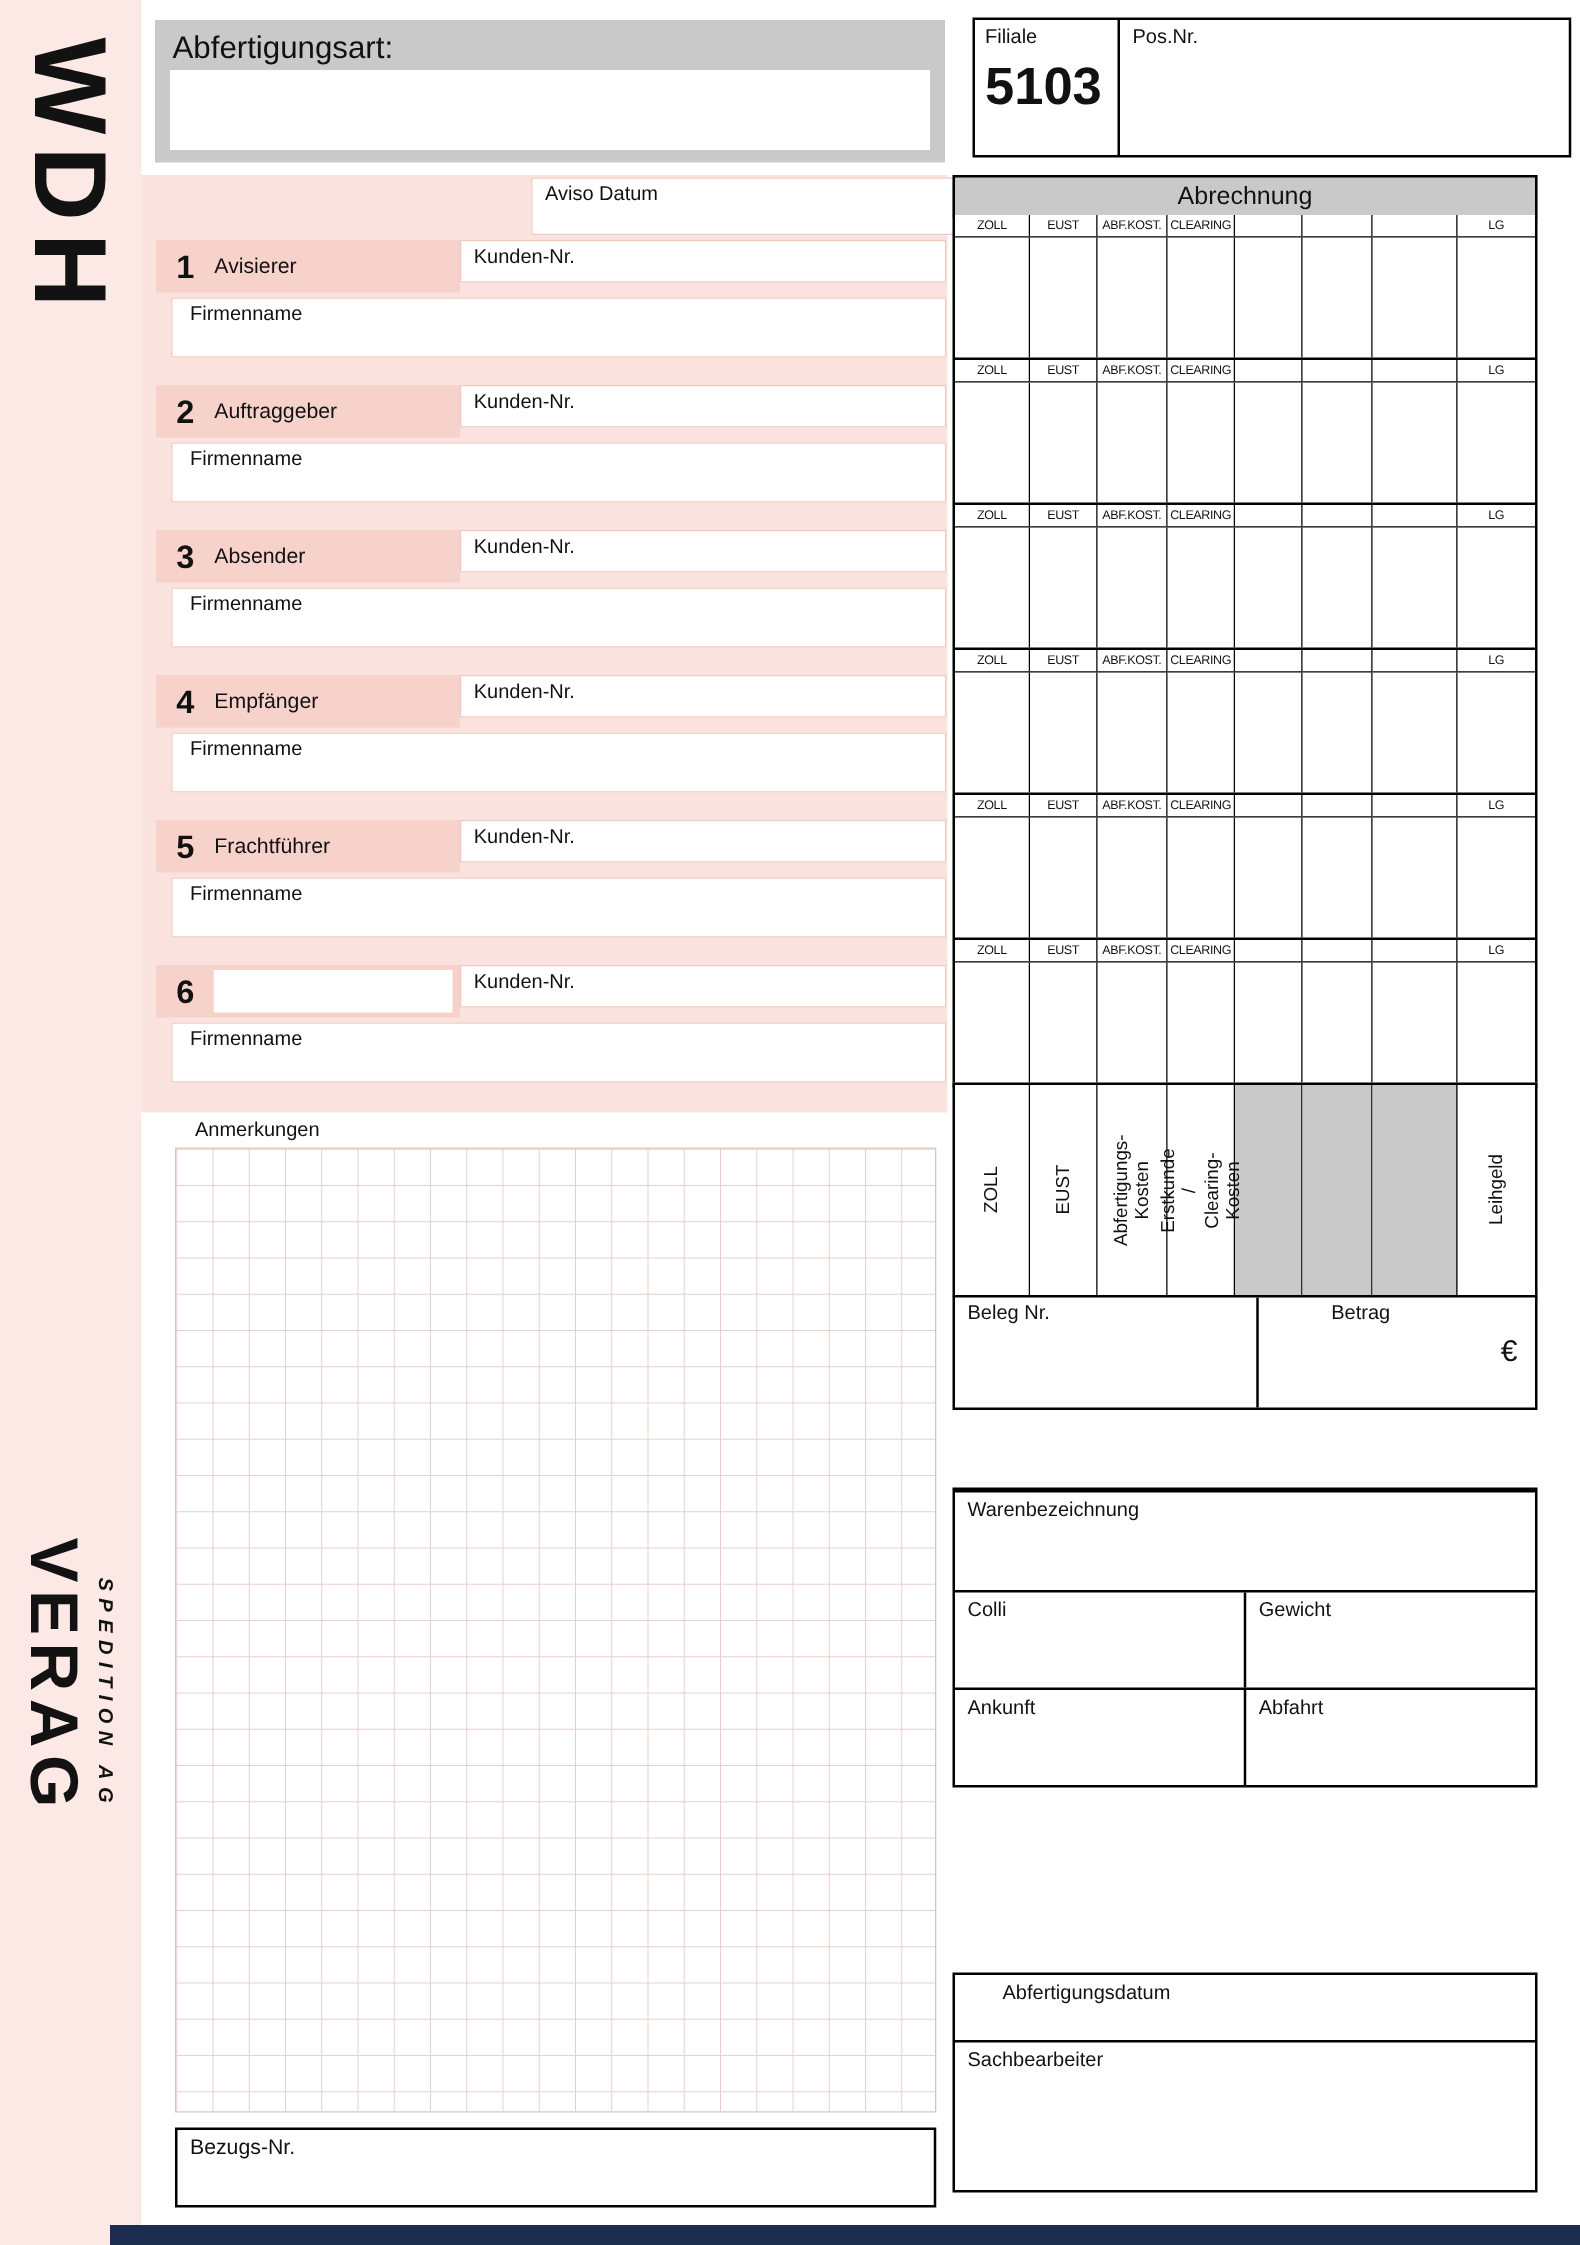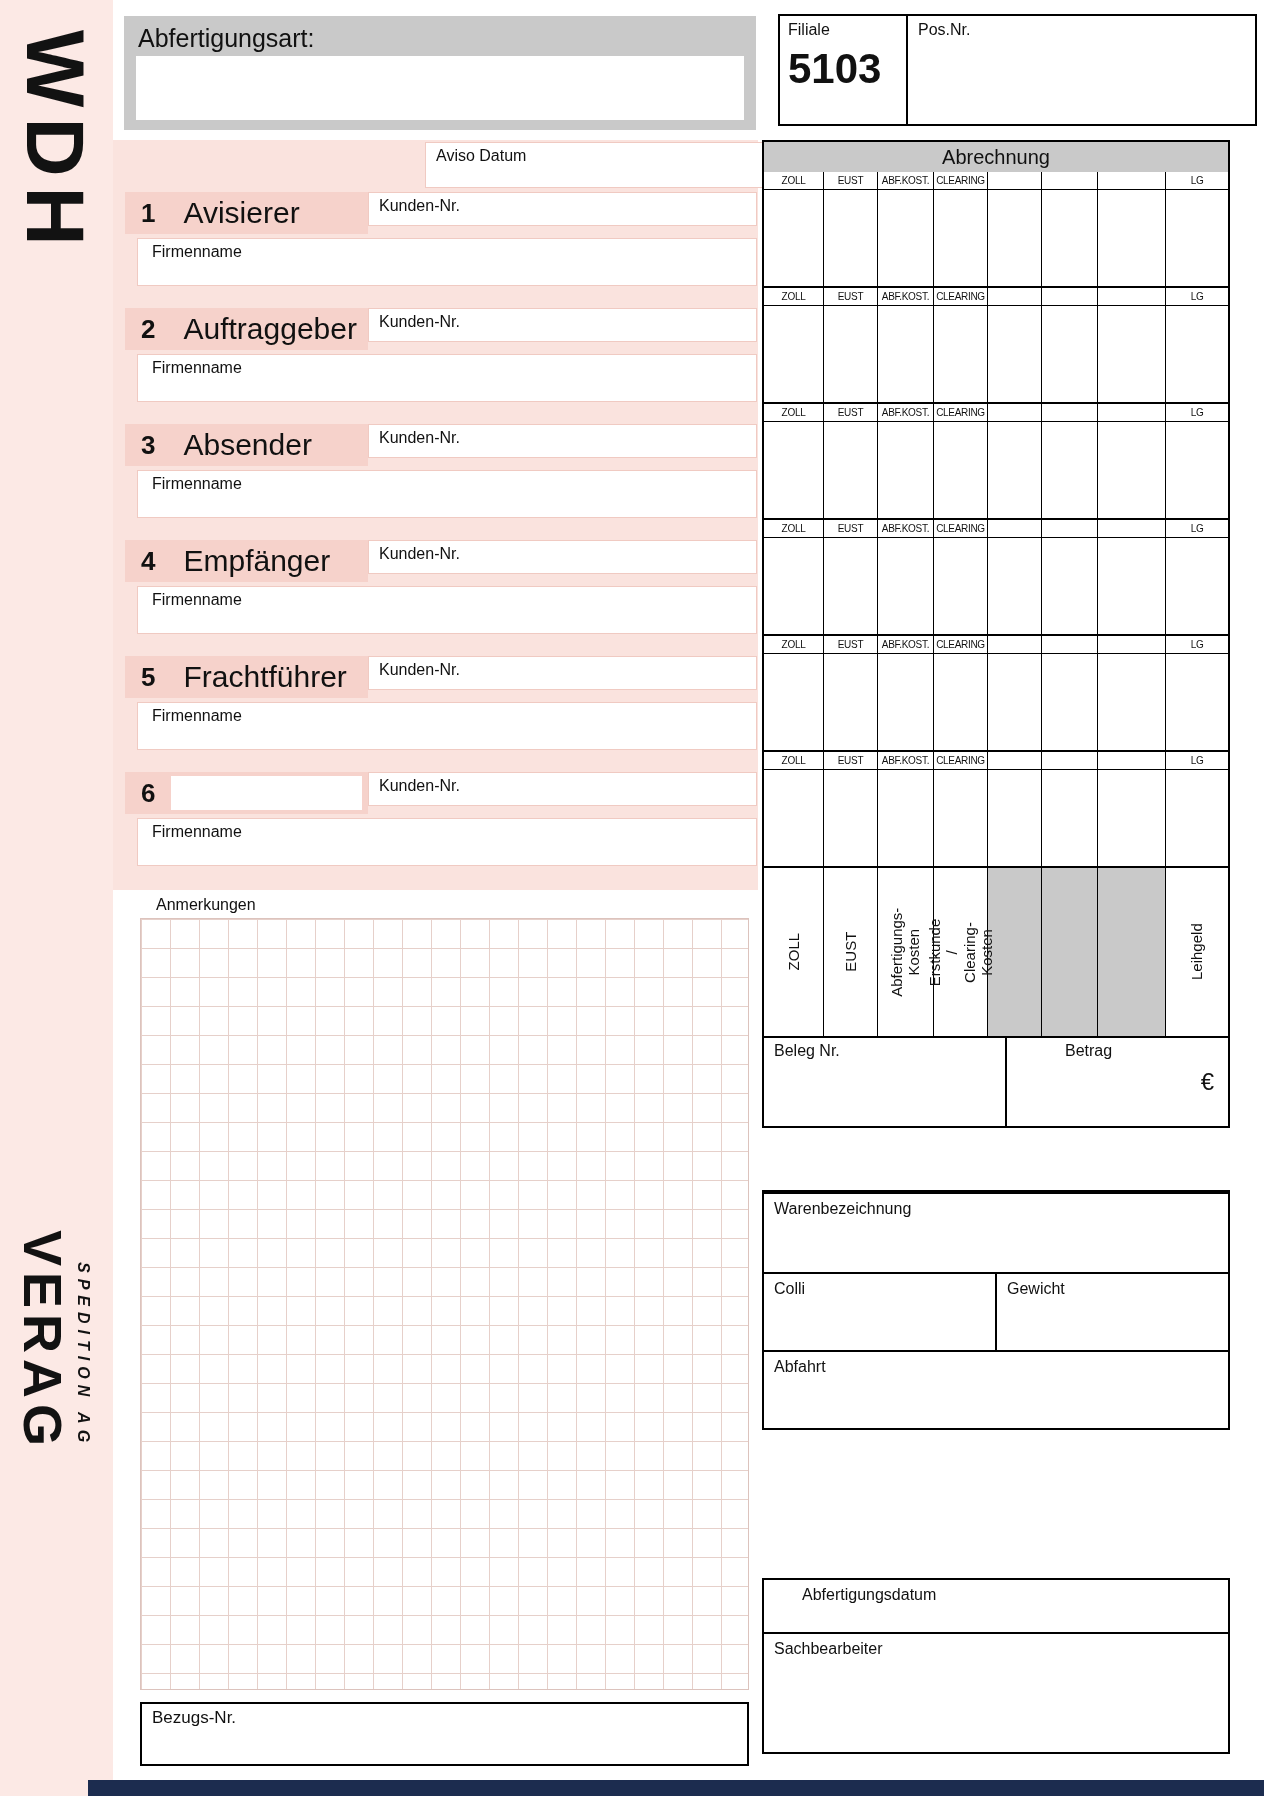--- a/index.html
+++ b/index.html
@@ -25,37 +25,37 @@
     font-size:16px; font-weight:700; font-style:italic; letter-spacing:6px; color:#121212;
   }
 
   
   .abf-box { left:124px; top:16px; width:632px; height:114px; background:#c9c9c9; }
   .abf-label { position:absolute; left:14px; top:8px; font-size:25px; }
   .abf-input { position:absolute; left:12px; top:40px; right:12px; bottom:10px; background:#ffffff; }
 
   
   .filiale-box { left:778px; top:14px; width:479px; height:112px; border:2px solid #000; box-sizing:border-box; background:#fff; display:flex; }
-  .filiale-cell { width:128px; border-right:2px solid #000; box-sizing:border-box; padding:5px 8px; }
+  .filiale-cell { width:116px; border-right:2px solid #000; box-sizing:border-box; padding:5px 8px; }
   .posnr-cell   { flex:1; padding:5px 10px; }
   .small-label  { font-size:16px; }
   .filiale-value{ font-size:42px; font-weight:700; margin-top:6px; letter-spacing:0px; }
 
   
   .parties-bg { left:113px; top:140px; width:645px; height:750px; background:#fae3de; }
   .aviso { left:425px; top:142px; width:365px; height:46px; background:#fff; border:1px solid #f0cac2; box-sizing:border-box; }
   .field-label { font-size:16px; padding:4px 10px; }
 
   .party-row { left:0; width:1264px; height:94px; }
   .party-band {
     position:absolute; left:125px; top:0; width:243px; height:42px;
     background:#f6d2cb; display:flex; align-items:center; padding-left:16px; box-sizing:border-box;
   }
   .party-num  { font-size:26px; font-weight:700; }
-  .party-name { font-size:30px; margin-left:28px; white-space:nowrap; }
+  .party-name { font-size:17px; margin-left:16px; white-space:nowrap; }
   .party-name-input { position:absolute; left:46px; right:6px; top:4px; bottom:4px; background:#fff; }
   .kunden-field { position:absolute; left:368px; top:0; width:389px; height:34px; background:#fff; border:1px solid #f0cac2; box-sizing:border-box; }
   .firmen-field { position:absolute; left:137px; top:46px; width:620px; height:48px; background:#fff; border:1px solid #f0cac2; box-sizing:border-box; }
   .firmen-field .field-label { padding:4px 14px; }
 
   
   .abr-title {
     left:762px; top:140px; width:468px; height:34px; background:#c9c9c9;
     border:2px solid #000; box-sizing:border-box; text-align:center;
     font-size:20px; line-height:30px;
@@ -416,20 +416,23 @@
     </div>
     <div class="ship-row h78 bt split">
       <div class="ship-cell first">
         <div class="ship-label">Colli</div>
       </div>
       <div class="ship-cell rest">
         <div class="ship-label">Gewicht</div>
       </div>
     </div>
     <div class="ship-row h78 bt split">
+      <div class="ship-cell first">
+        <div class="ship-label">Ankunft</div>
+      </div>
       <div class="ship-cell rest">
         <div class="ship-label">Abfahrt</div>
       </div>
     </div>
   </div>
 
   <div class="proc-box abs">
     <div class="proc-row1">
       <div class="ship-label">Abfertigungsdatum</div>
     </div>

